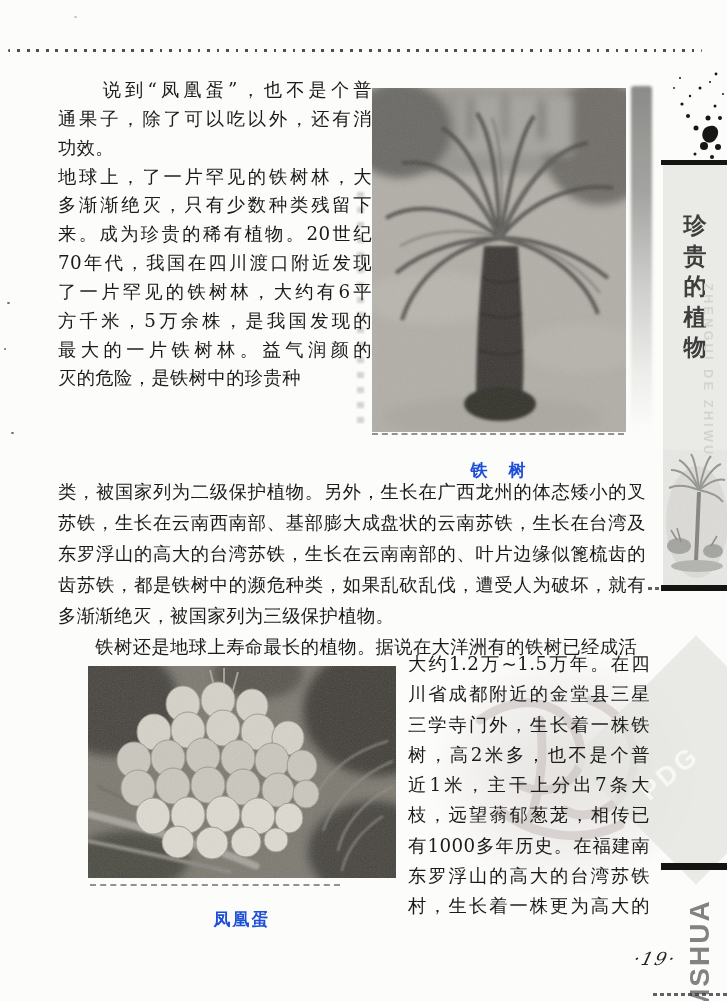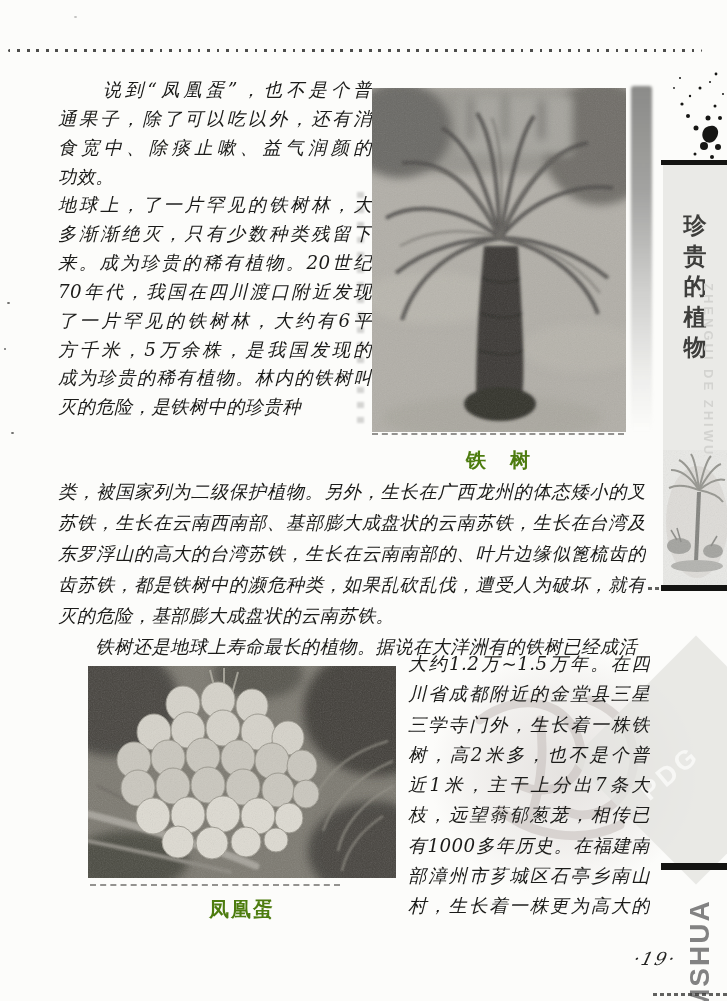--- a/index.html
+++ b/index.html
@@ -19,33 +19,33 @@
   
   .textcol{z-index:2;}
   .col1{left:58px;top:76px;width:314px;}
   .col1 .tline{height:28.85px;line-height:28.85px;}
   .fullblock{left:58px;top:476px;width:588px;}
   .fullblock .tline{height:31px;line-height:31px;}
   .col2{left:408px;top:649px;width:242px;}
   .col2 .tline{height:30.3px;line-height:30.3px;}
   .tline{
     font-size:18.3px;letter-spacing:.4px;overflow:hidden;
-    white-space:normal;color:#1b1b19;font-style:italic;
+    white-space:normal;color:#1b1b19;
   }
   .tline.just{text-align:justify;text-align-last:justify;}
   
   .photo{z-index:1;display:block;}
   .photo-smudge{
     height:0;border-top:2px dashed rgba(60,58,54,.55);
     filter:blur(.4px);z-index:1;
   }
   .caption{
     font-family:"Liberation Sans","DejaVu Sans",sans-serif;
-    font-weight:bold;font-size:20px;color:#4d7c0f;
-    text-align:center;letter-spacing:2px;z-index:2;
+    font-weight:bold;font-size:17px;color:#1d4ed8;
+    text-align:center;letter-spacing:2px;z-index:2;margin-top:12px;
   }
   
   .scan-strip{
     left:631px;top:86px;width:21px;height:345px;z-index:1;
     background:linear-gradient(180deg,
       rgba(118,118,116,.85) 0%,
       rgba(132,132,130,.75) 30%,
       rgba(165,165,163,.5) 60%,
       rgba(200,200,198,.25) 85%,
       rgba(220,220,218,0) 100%);
@@ -279,48 +279,47 @@
     </g>
   </g>
   <rect width="308" height="212" filter="url(#gr2)" opacity=".4"></rect>
 </svg>
 <div class="abs photo-smudge" style="left:90px;top:884px;width:250px;"></div>
 <div class="abs caption" style="left:88px;top:896px;width:308px;">凤凰蛋</div>
 
 <div class="abs textcol col1">
     <div class="tline just">　　说到“凤凰蛋”，也不是个普</div>
     <div class="tline just">通果子，除了可以吃以外，还有消</div>
-    <div class="tline just">食宽中、除痰止嗽、益气润颜的</div>
     <div class="tline">功效。</div>
     <div class="tline just">地球上，了一片罕见的铁树林，大</div>
     <div class="tline just">多渐渐绝灭，只有少数种类残留下</div>
     <div class="tline just">来。成为珍贵的稀有植物。20世纪</div>
     <div class="tline just">70年代，我国在四川渡口附近发现</div>
     <div class="tline just">了一片罕见的铁树林，大约有6平</div>
     <div class="tline just">方千米，5万余株，是我国发现的</div>
-    <div class="tline just">成为珍贵的稀有植物。林内的铁树叫</div>
+    <div class="tline just">最大的一片铁树林。益气润颜的</div>
     <div class="tline">灭的危险，是铁树中的珍贵种</div>
   </div>
 <div class="abs textcol fullblock">
     <div class="tline just">类，被国家列为二级保护植物。另外，生长在广西龙州的体态矮小的叉叶</div>
     <div class="tline just">苏铁，生长在云南西南部、基部膨大成盘状的云南苏铁，生长在台湾及广</div>
     <div class="tline just">东罗浮山的高大的台湾苏铁，生长在云南南部的、叶片边缘似篦梳齿的篦</div>
     <div class="tline just">齿苏铁，都是铁树中的濒危种类，如果乱砍乱伐，遭受人为破坏，就有绝</div>
-    <div class="tline">灭的危险，基部膨大成盘状的云南苏铁。</div>
+    <div class="tline">多渐渐绝灭，被国家列为三级保护植物。</div>
     <div class="tline">　　铁树还是地球上寿命最长的植物。据说在大洋洲有的铁树已经成活了</div>
   </div>
 <div class="abs textcol col2">
     <div class="tline just">大约1.2万~1.5万年。在四</div>
     <div class="tline just">川省成都附近的金堂县三星乡</div>
     <div class="tline just">三学寺门外，生长着一株铁</div>
     <div class="tline just">树，高2米多，也不是个普</div>
     <div class="tline just">近1米，主干上分出7条大</div>
     <div class="tline just">枝，远望蓊郁葱茏，相传已经</div>
     <div class="tline just">有1000多年历史。在福建南</div>
-    <div class="tline just">部漳州市芗城区石亭乡南山</div>
+    <div class="tline just">东罗浮山的高大的台湾苏铁</div>
     <div class="tline just">村，生长着一株更为高大的铁</div>
   </div>
 
 <svg class="abs" style="left:660px;top:58px;z-index:3;" width="67" height="104" viewBox="0 0 67 104">
   <g fill="#161614">
     <path d="M45,70 C56,63 63,74 54,83 C46,89 38,78 45,70 Z"></path>
     <circle cx="44" cy="88" r="4"></circle>
       <circle cx="58" cy="89" r="3"></circle>
       <circle cx="36" cy="70" r="2.5"></circle>
     <circle cx="28" cy="58" r="2"></circle>

